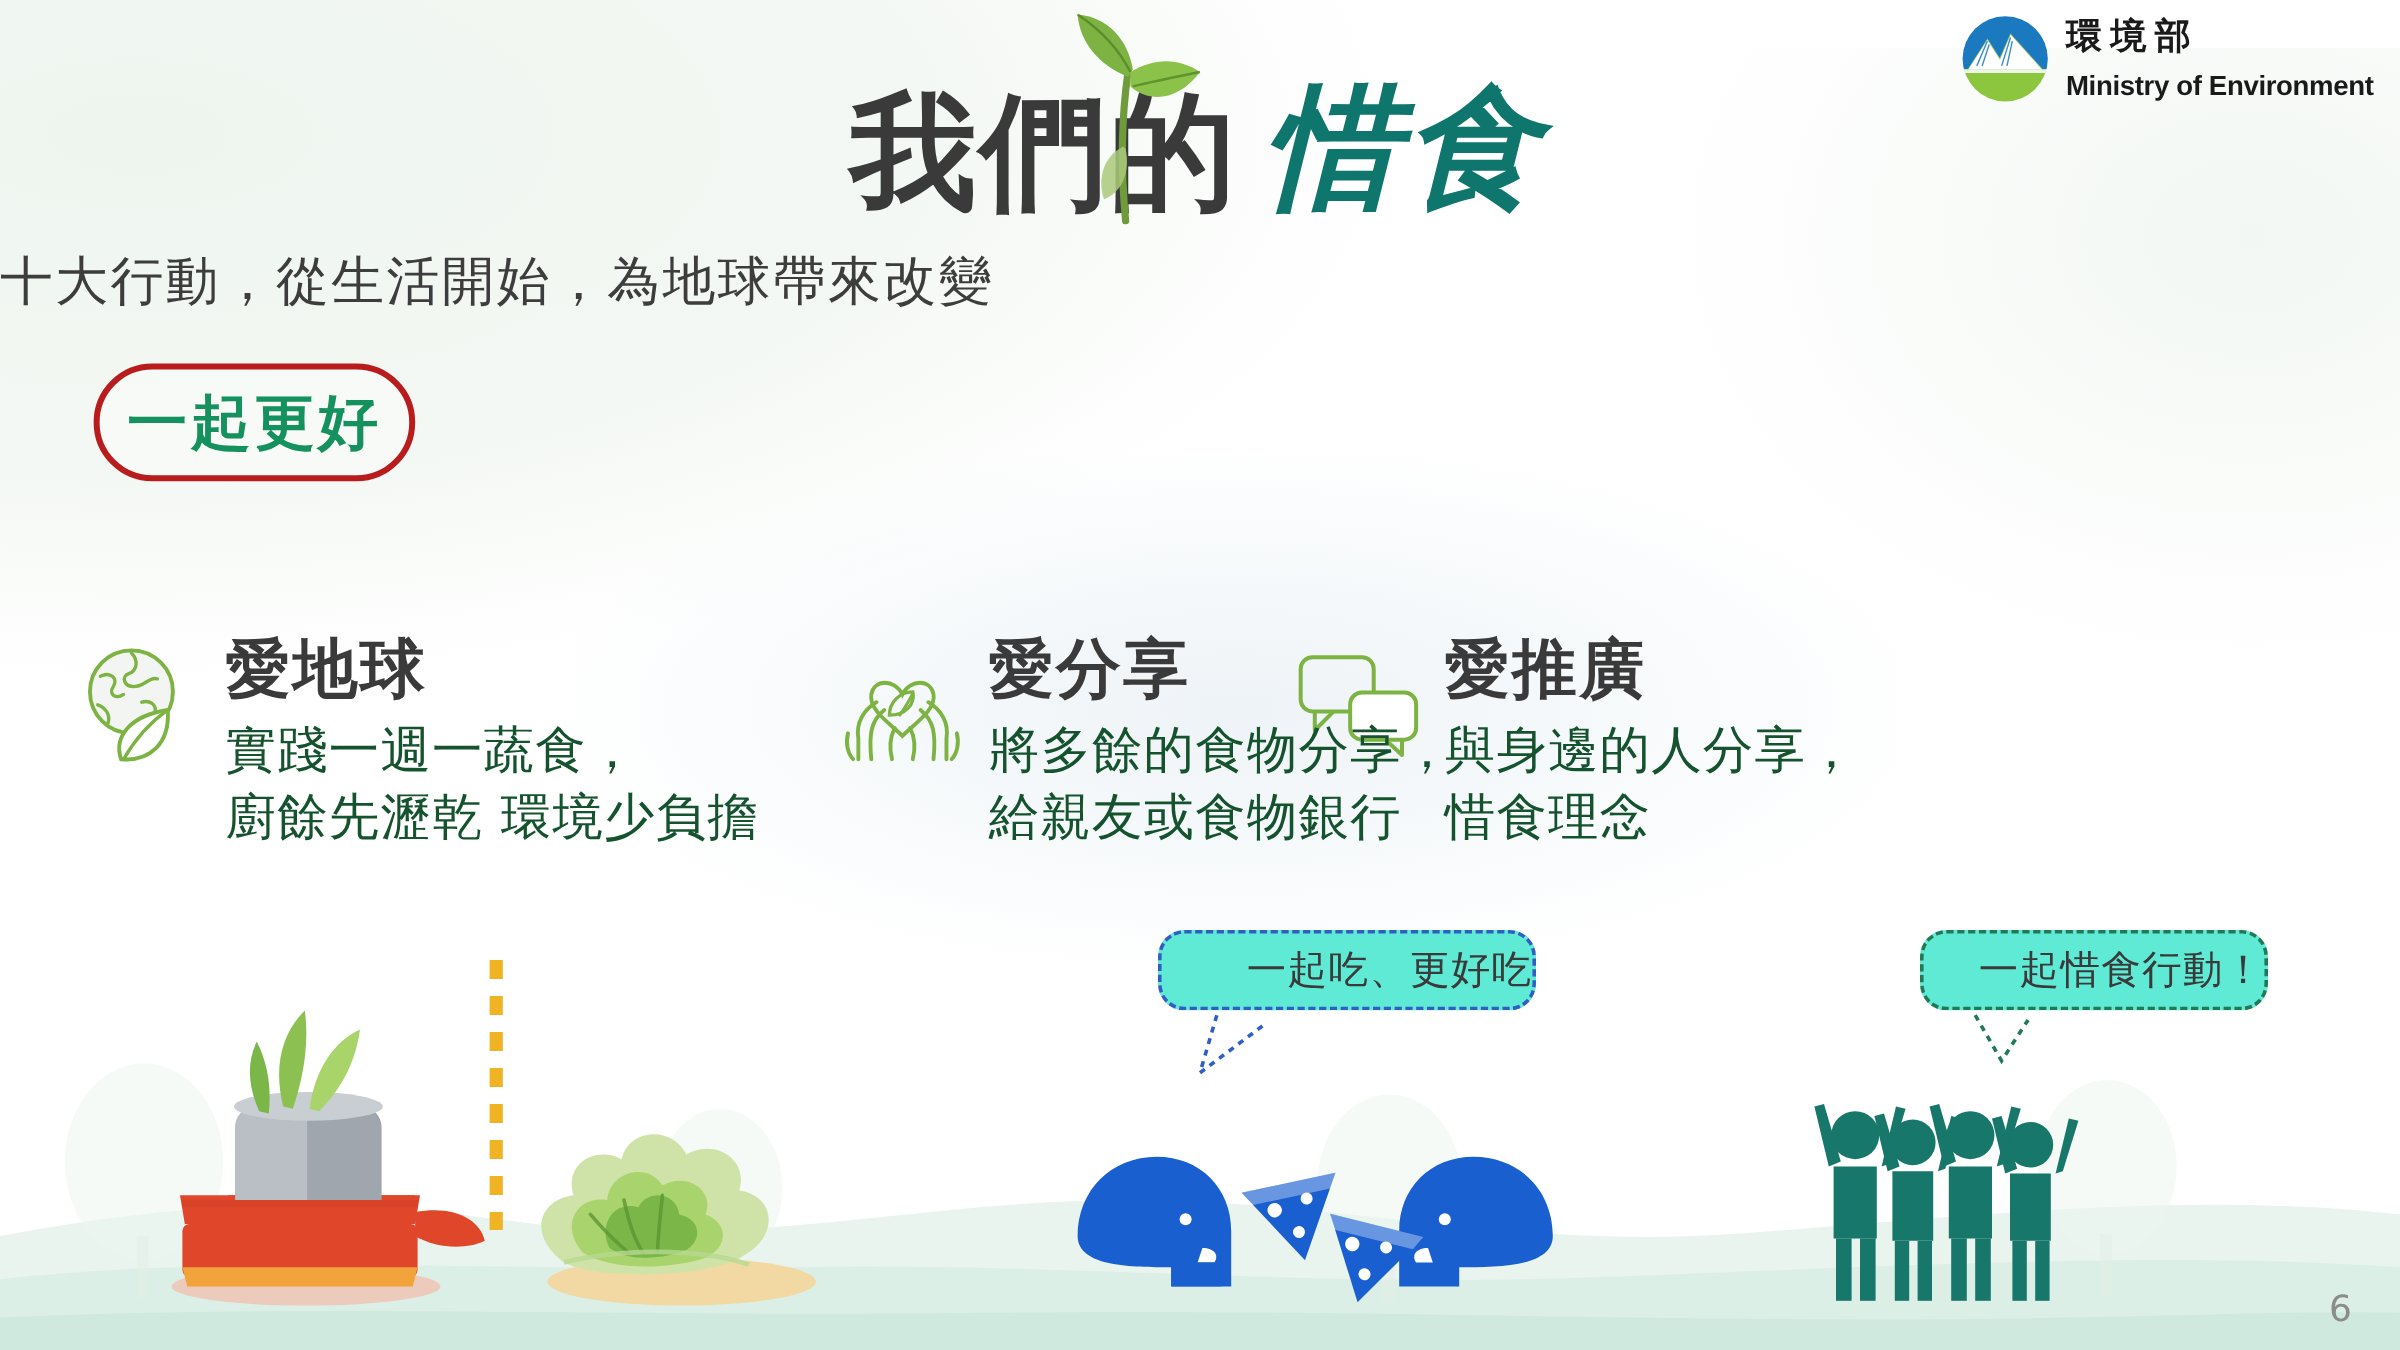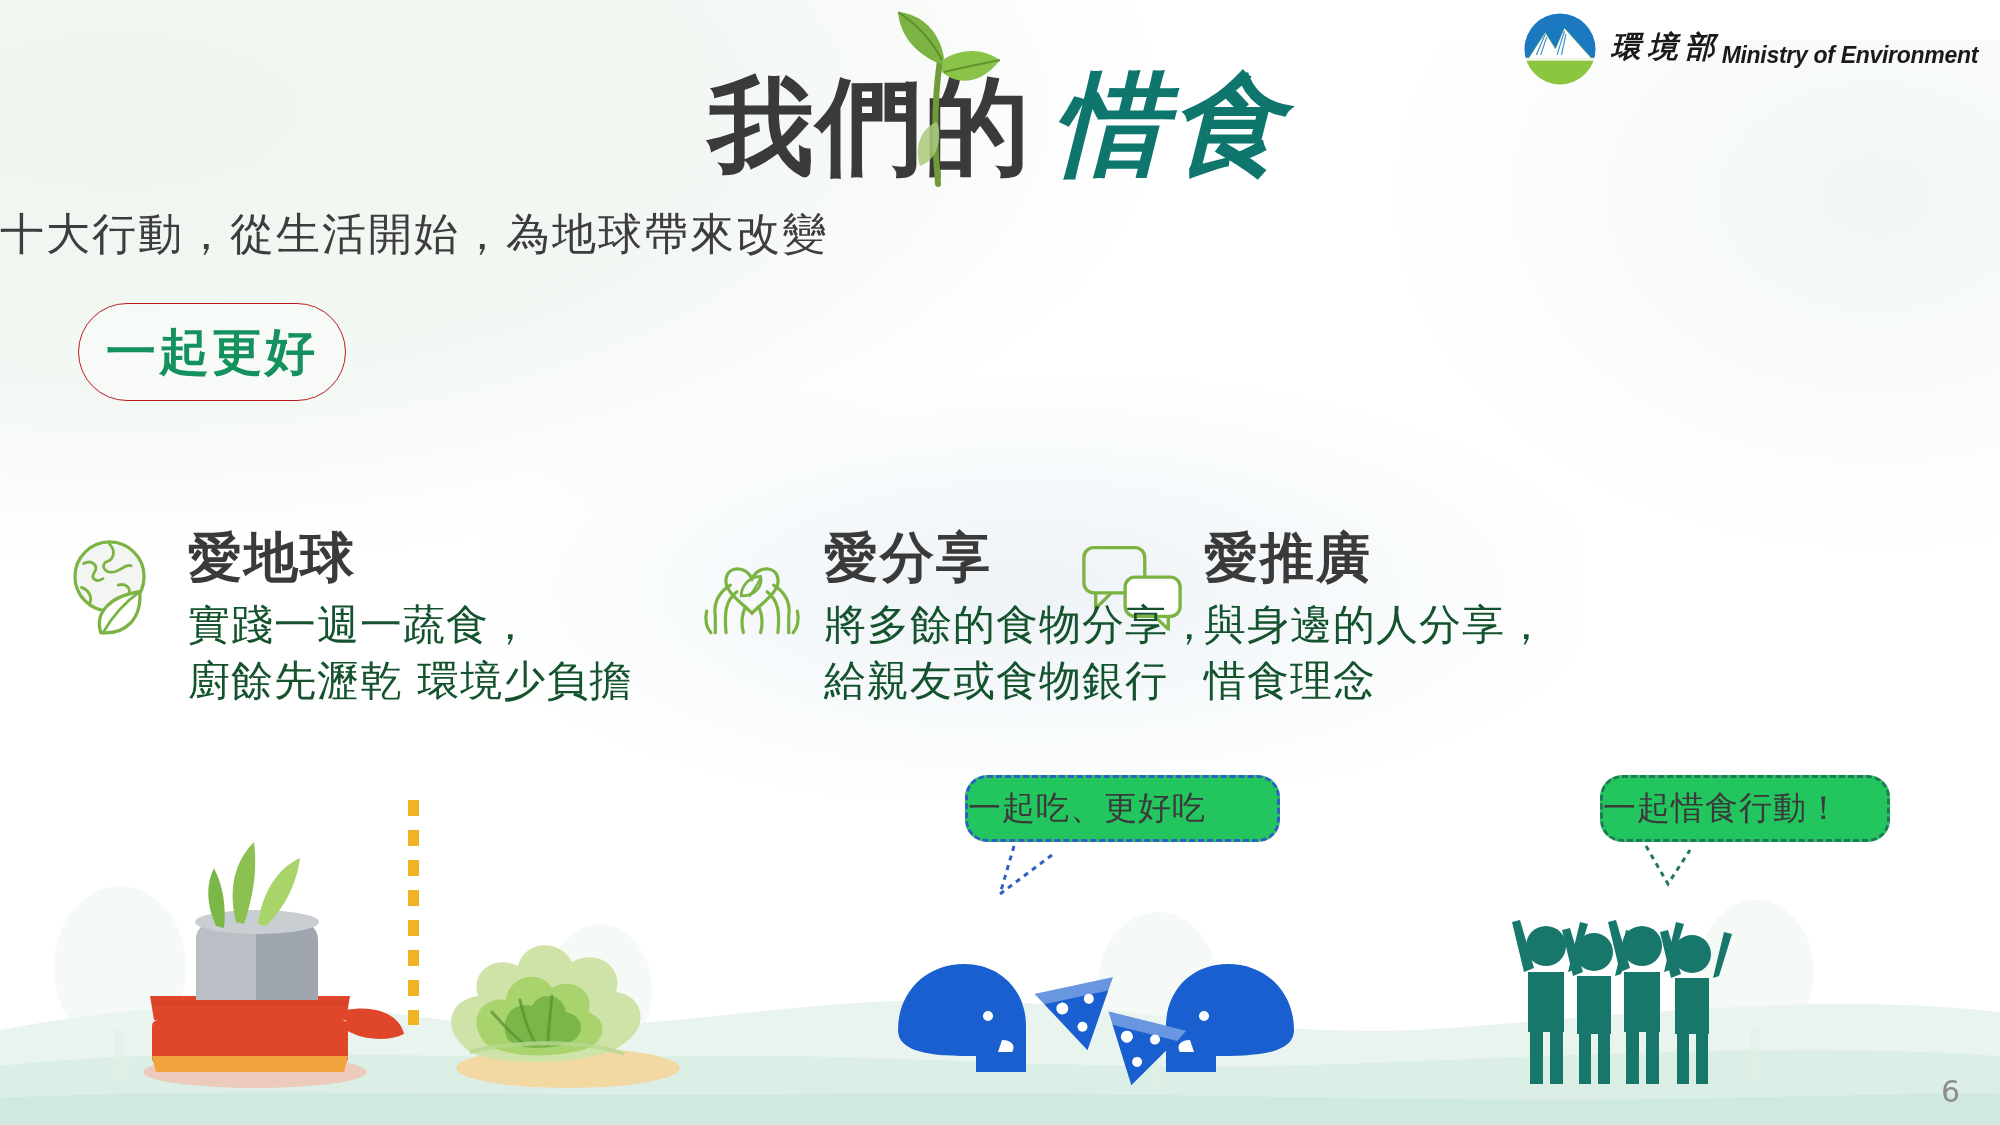--- a/index.html
+++ b/index.html
@@ -31,21 +31,21 @@
     background: radial-gradient(ellipse at 80% 30%, #f2f7f3 0%, rgba(255,255,255,0) 70%);
     pointer-events: none;
   }
 
   
   .logo-block {
     position: absolute; right: 22px; top: 12px;
     display: flex; align-items: center; gap: 14px;
   }
   .logo-mark { width: 74px; height: 74px; display:block; }
-  .logo-text { display: flex; flex-direction: row; line-height: 1.05; font-style: italic; }
+  .logo-text { display: flex; flex-direction: column; line-height: 1.05; }
   .logo-cn {
     font-size: 30px; font-weight: bold; color: #1a1a1a;
     letter-spacing: 7px; font-family: "Liberation Serif", "DejaVu Serif", serif;
   }
   .logo-en {
     font-size: 23px; font-weight: bold; color: #1a1a1a; letter-spacing: -0.3px;
     margin-top: 12px;
   }
 
   
@@ -76,21 +76,21 @@
     position: absolute; left: 0; right: 0; top: 205px;
     text-align: left;
     font-size: 44px; color: #3d3d3d; letter-spacing: 2px;
     font-family: "DejaVu Sans", "Liberation Sans", sans-serif;
   }
 
   
   .pill {
     position: absolute; left: 78px; top: 303px;
     width: 268px; height: 98px;
-    border: 1px solid #b91c1c;
+    border: 5px solid #b91c1c;
     border-radius: 49px;
     display: flex; align-items: center; justify-content: center;
     background: rgba(255,255,255,0.35);
   }
   .pill-label {
     font-size: 50px; font-weight: bold; color: #15915e; letter-spacing: 3px;
     font-family: "DejaVu Sans", "Liberation Sans", sans-serif;
   }
 
   
@@ -120,22 +120,22 @@
   .dotted-divider {
     position: absolute; left: 408px; top: 800px;
     width: 11px; height: 225px;
     background-image: repeating-linear-gradient(to bottom, #f0b323 0 16px, rgba(0,0,0,0) 16px 30px);
   }
 
   
   .bubble {
     position: absolute;
     border-radius: 22px;
-    display: flex; align-items: center; justify-content: flex-start;
-    background: #22c55e;
+    display: flex; align-items: center; justify-content: flex-end;
+    background: #5eead4;
     white-space: nowrap;
   }
   .bubble-text {
     font-size: 33px; color: #3a3a3a; letter-spacing: 1px;
     font-family: "DejaVu Sans", "Liberation Sans", sans-serif;
   }
   #bubble-share {
     left: 965px; top: 775px; width: 315px; height: 67px;
     border: 3px dashed #2f5fc4;
   }

